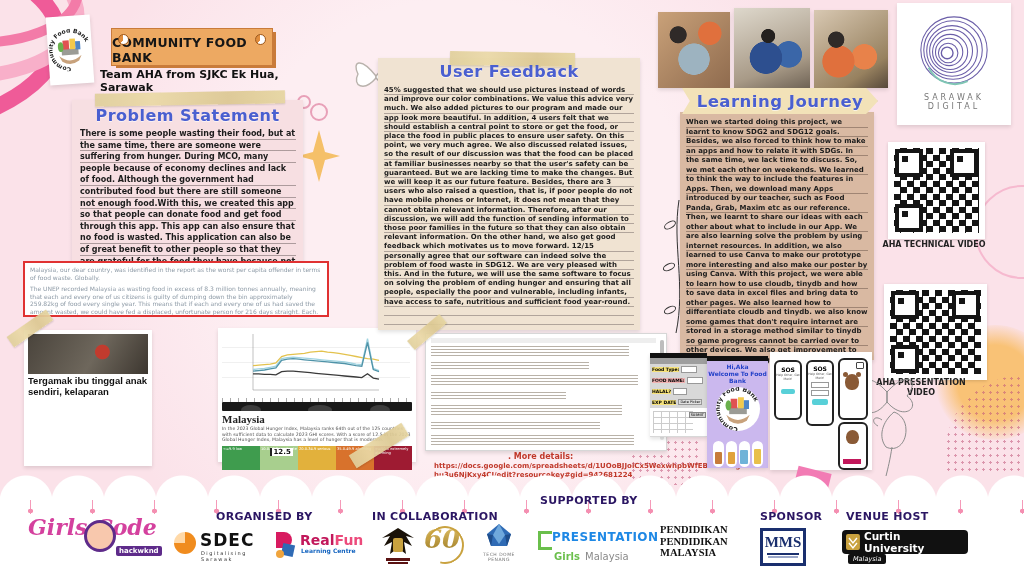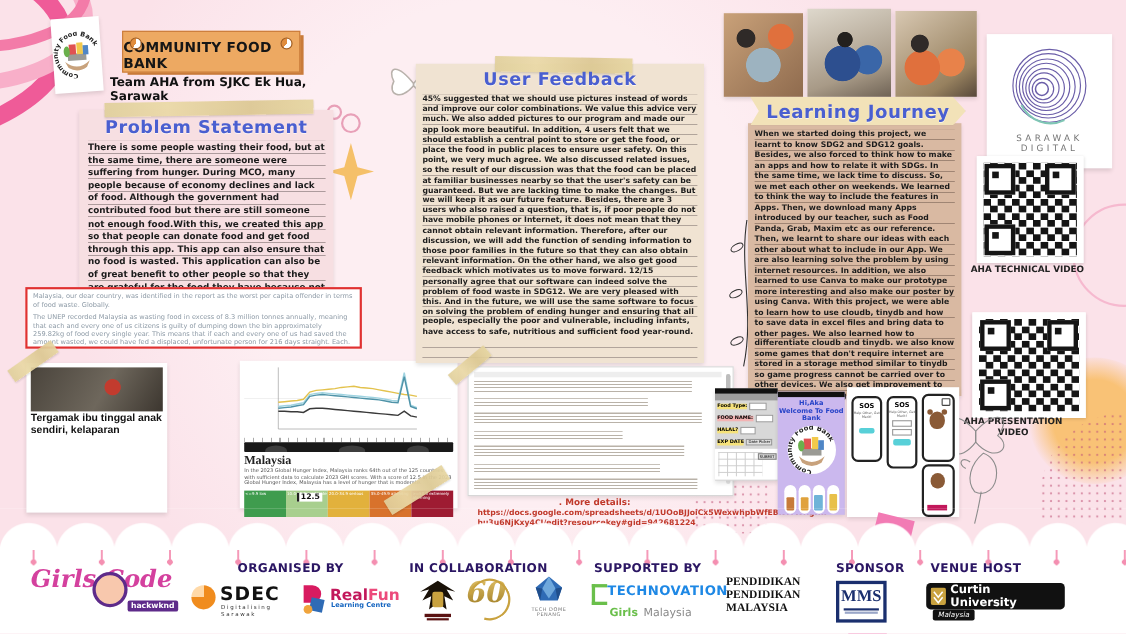--- a/index.html
+++ b/index.html
@@ -181,21 +181,21 @@
     radial-gradient(circle at 68% 60%,#e8824a 0 18%,transparent 19%),
     linear-gradient(145deg,#d8c8b2,#97815f 75%,#56483a);"></div>
 
   <div class="abs paper" style="left:680px;top:112px;width:194px;height:248px;background:#d9b9a2;"></div>
   <div class="abs" style="left:682px;top:88px;width:196px;height:26px;background:#f2e2b8;
        clip-path:polygon(0 0,94% 0,100% 50%,94% 100%,0 100%,4% 50%);box-shadow:0 1px 2px rgba(0,0,0,.2);"></div>
   <div class="abs panel-title" style="left:682px;top:92px;width:196px;font-size:16.5px;">Learning Journey</div>
   <div class="abs ruled" style="left:686px;top:118px;width:182px;height:238px;font-size:7px;line-height:9.5px;
        background:repeating-linear-gradient(to bottom,transparent 0 8.8px,rgba(90,70,60,.45) 8.8px 9.5px);">When we started doing this project, we learnt to know SDG2 and SDG12 goals. Besides, we also forced to think how to make an apps and how to relate it with SDGs. In the same time, we lack time to discuss. So, we met each other on weekends. We learned to think the way to include the features in Apps. Then, we download many Apps introduced by our teacher, such as Food Panda, Grab, Maxim etc as our reference. Then, we learnt to share our ideas with each other about what to include in our App. We are also learning solve the problem by using internet resources. In addition, we also learned to use Canva to make our prototype more interesting and also make our poster by using Canva. With this project, we were able to learn how to use cloudb, tinydb and how to save data in excel files and bring data to other pages. We also learned how to differentiate cloudb and tinydb. we also know some games that don't require internet are stored in a storage method similar to tinydb so game progress cannot be carried over to other devices. We also get improvement to present by using English language.</div>
 
-  <div class="abs paper" style="left:897px;top:3px;width:114px;height:122px;background:#fff;display:flex;flex-direction:column;align-items:center;margin-top:28px;">
+  <div class="abs paper" style="left:897px;top:3px;width:114px;height:122px;background:#fff;display:flex;flex-direction:column;align-items:center;">
     <svg width="78" height="82" viewBox="0 0 80 84" style="margin-top:6px;">
       <g fill="none" stroke="#6b5ea8" stroke-width="1.1">
         <circle cx="40" cy="42" r="34"></circle>
           <circle cx="39" cy="42" r="30"></circle>
           <circle cx="38" cy="43" r="26"></circle>
         <circle cx="37" cy="43" r="22"></circle>
           <circle cx="36" cy="44" r="18"></circle>
           <circle cx="35" cy="44" r="14"></circle>
         <circle cx="34" cy="45" r="10"></circle>
       </g>
@@ -369,24 +369,24 @@
   <div class="abs" style="left:472px;top:524px;width:54px;height:44px;text-align:center;">
     <svg width="26" height="24" viewBox="0 0 26 24">
       <polygon points="13,0 25,10 21,22 5,22 1,10" fill="#2f6bb5"></polygon>
       <polygon points="13,0 19,11 13,20 7,11" fill="#6fa8dc"></polygon>
       <polygon points="1,10 7,11 5,22" fill="#1f4e8c"></polygon>
       <polygon points="25,10 19,11 21,22" fill="#1f4e8c"></polygon>
     </svg>
     <div style="font-size:4.5px;color:#777;letter-spacing:.5px;">TECH DOME PENANG</div>
   </div>
 
-  <div class="abs foot-head" style="left:540px;top:510px;">SUPPORTED BY</div>
+  <div class="abs foot-head" style="left:540px;top:494px;">SUPPORTED BY</div>
   <div class="abs" style="left:538px;top:530px;width:116px;height:32px;">
     <div style="position:absolute;left:0;top:1px;width:11px;height:13px;border:3px solid #6abf4b;border-right:none;"></div>
-    <span style="position:absolute;left:14px;top:0;font-weight:bold;font-size:12px;color:#1e88e5;letter-spacing:.4px;">TECHNOVATION</span>
+    <span style="position:absolute;left:14px;top:0;font-weight:bold;font-size:12px;color:#1e88e5;letter-spacing:.4px;">PRESENTATION</span>
     <span style="position:absolute;left:16px;top:15px;">
       <span style="font-weight:bold;font-size:10px;color:#6abf4b;">Girls</span>
       <span style="font-size:10px;color:#8a8a8a;">Malaysia</span>
     </span>
   </div>
   <div class="abs" style="left:660px;top:524px;width:90px;height:46px;
     font-family:'Liberation Serif',serif;font-weight:bold;color:#111;font-size:10.5px;line-height:11.5px;">
     <div>PENDIDIKAN</div>
     <div>PENDIDIKAN</div>
     <div>MALAYSIA</div>

